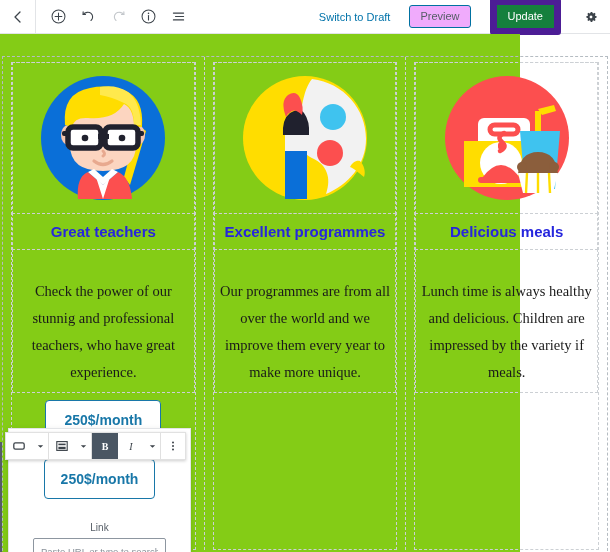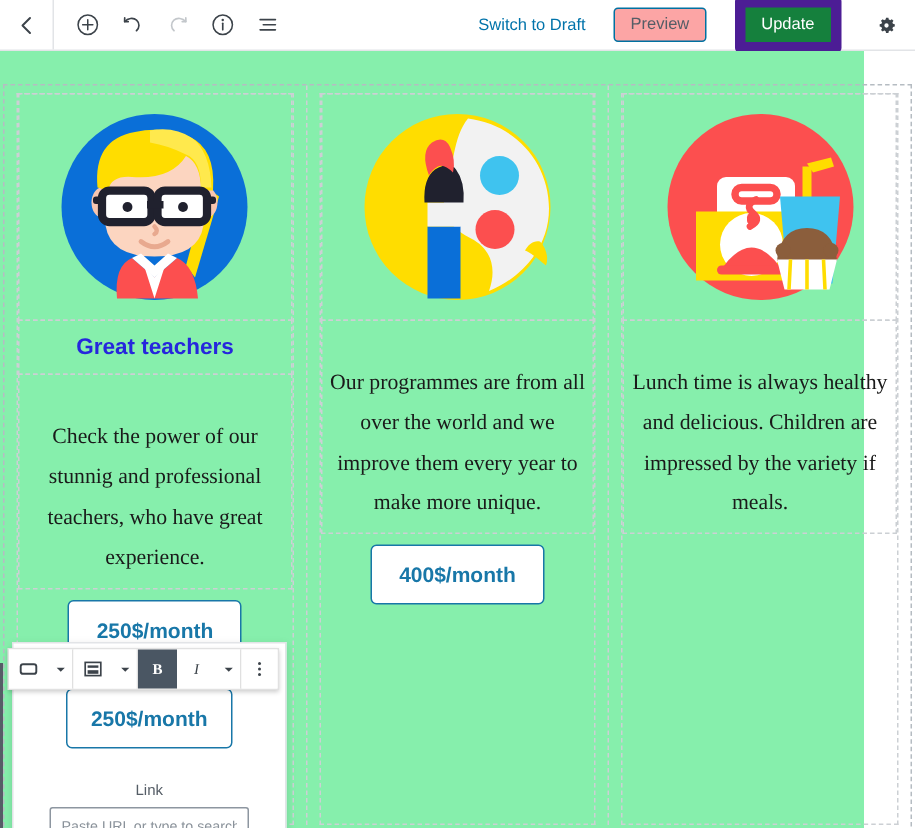--- a/index.html
+++ b/index.html
@@ -29,33 +29,33 @@
   }
   .tb-btn svg { display: block; }
   .tb-right {
     margin-left: auto; display: flex; align-items: center; gap: 19px; padding-right: 8px;
   }
   .switch-draft {
     color: #0073aa; font-size: 11px; cursor: pointer; text-decoration: none;
     white-space: nowrap;
   }
   .btn-preview {
-    font-size: 11px; color: #555d66; background: #fca5a5;
+    font-size: 11px; color: #555d66; background: #f0abfc;
     border: 1px solid #0071a1; border-radius: 3px;
     padding: 4px 10px; cursor: pointer; line-height: 1.2;
   }
   .btn-update {
     font-size: 11px; color: #fff; background: #15803d;
     border: 7px solid #4c1d95; border-radius: 3px;
     padding: 5px 11px; cursor: pointer; line-height: 1.2;
   }
   .gear { width: 22px; height: 22px; display:flex; align-items:center; justify-content:center; cursor:pointer; }
 
   
-  .canvas { position: absolute; top: 34px; left: 0; width: 576px; height: 518px; background: #86efac; }
+  .canvas { position: absolute; top: 34px; left: 0; width: 520px; height: 518px; background: #84cc16; }
 
   .columns-wrap {
     position: absolute; left: 2px; top: 22px; width: 606px; height: 500px;
     border: 1px dashed #b5bcc2;
     display: flex;
   }
   .col {
     position: relative; flex: 1 1 0; border-right: 1px dashed #ccd0d4;
     padding: 0;
   }
@@ -253,24 +253,24 @@
                 <circle cx="90" cy="80" r="13" fill="#fc4f4f"></circle>
 
                 <rect x="45" y="78" width="22" height="48" fill="#0a6fd8"></rect>
                 <rect x="45" y="62" width="22" height="16" fill="#f2f2f2"></rect>
                 <path d="M43 62 Q42 46 50 40 Q60 34 64 40 Q70 48 69 62 Z" fill="#20212e"></path>
                 <path d="M46 44 Q40 28 48 22 Q56 17 60 25 Q64 34 62 42 Q56 36 52 38 Q48 40 46 44 Z" fill="#fc4f4f"></path>
               </svg>
             </div>
           </div>
           <div class="blk">
+            <div class="heading">Excellent programmes</div>
+          </div>
+          <div class="blk">
             <div class="para">Our programmes are from all over the world and we improve them every year to make more unique.</div>
-          </div>
-          <div class="blk noborder price-wrap">
-            <button class="price-btn">400$/month</button>
           </div>
         </div>
       </div>
 
       <div class="col">
         <div class="col-inner">
           <div class="blk img-block">
             <div class="icon-circle">
               <svg width="130" height="130" viewBox="0 0 130 130">
                 <circle cx="65" cy="65" r="62" fill="#fc4f4f"></circle>
@@ -291,20 +291,23 @@
 
                 <path d="M76 101 q2 -22 20 -22 q18 0 20 22 Z" fill="#8b5e3c"></path>
                 <circle cx="80" cy="94" r="5" fill="#8b5e3c"></circle>
                 <circle cx="112" cy="94" r="5" fill="#8b5e3c"></circle>
                 <path d="M76 100 L116 100 L111 120 L81 120 Z" fill="#ffffff"></path>
                 <path d="M85 100 L84 120 M96 100 L96 120 M107 100 L108 120" stroke="#ffdd00" stroke-width="2.4"></path>
               </svg>
             </div>
           </div>
           <div class="blk">
+            <div class="heading">Delicious meals</div>
+          </div>
+          <div class="blk">
             <div class="para">Lunch time is always healthy and delicious. Children are impressed by the variety if meals.</div>
           </div>
         </div>
       </div>
 
     </div>
 
     <div class="cursorbar"></div>
 
     <div class="popup">

